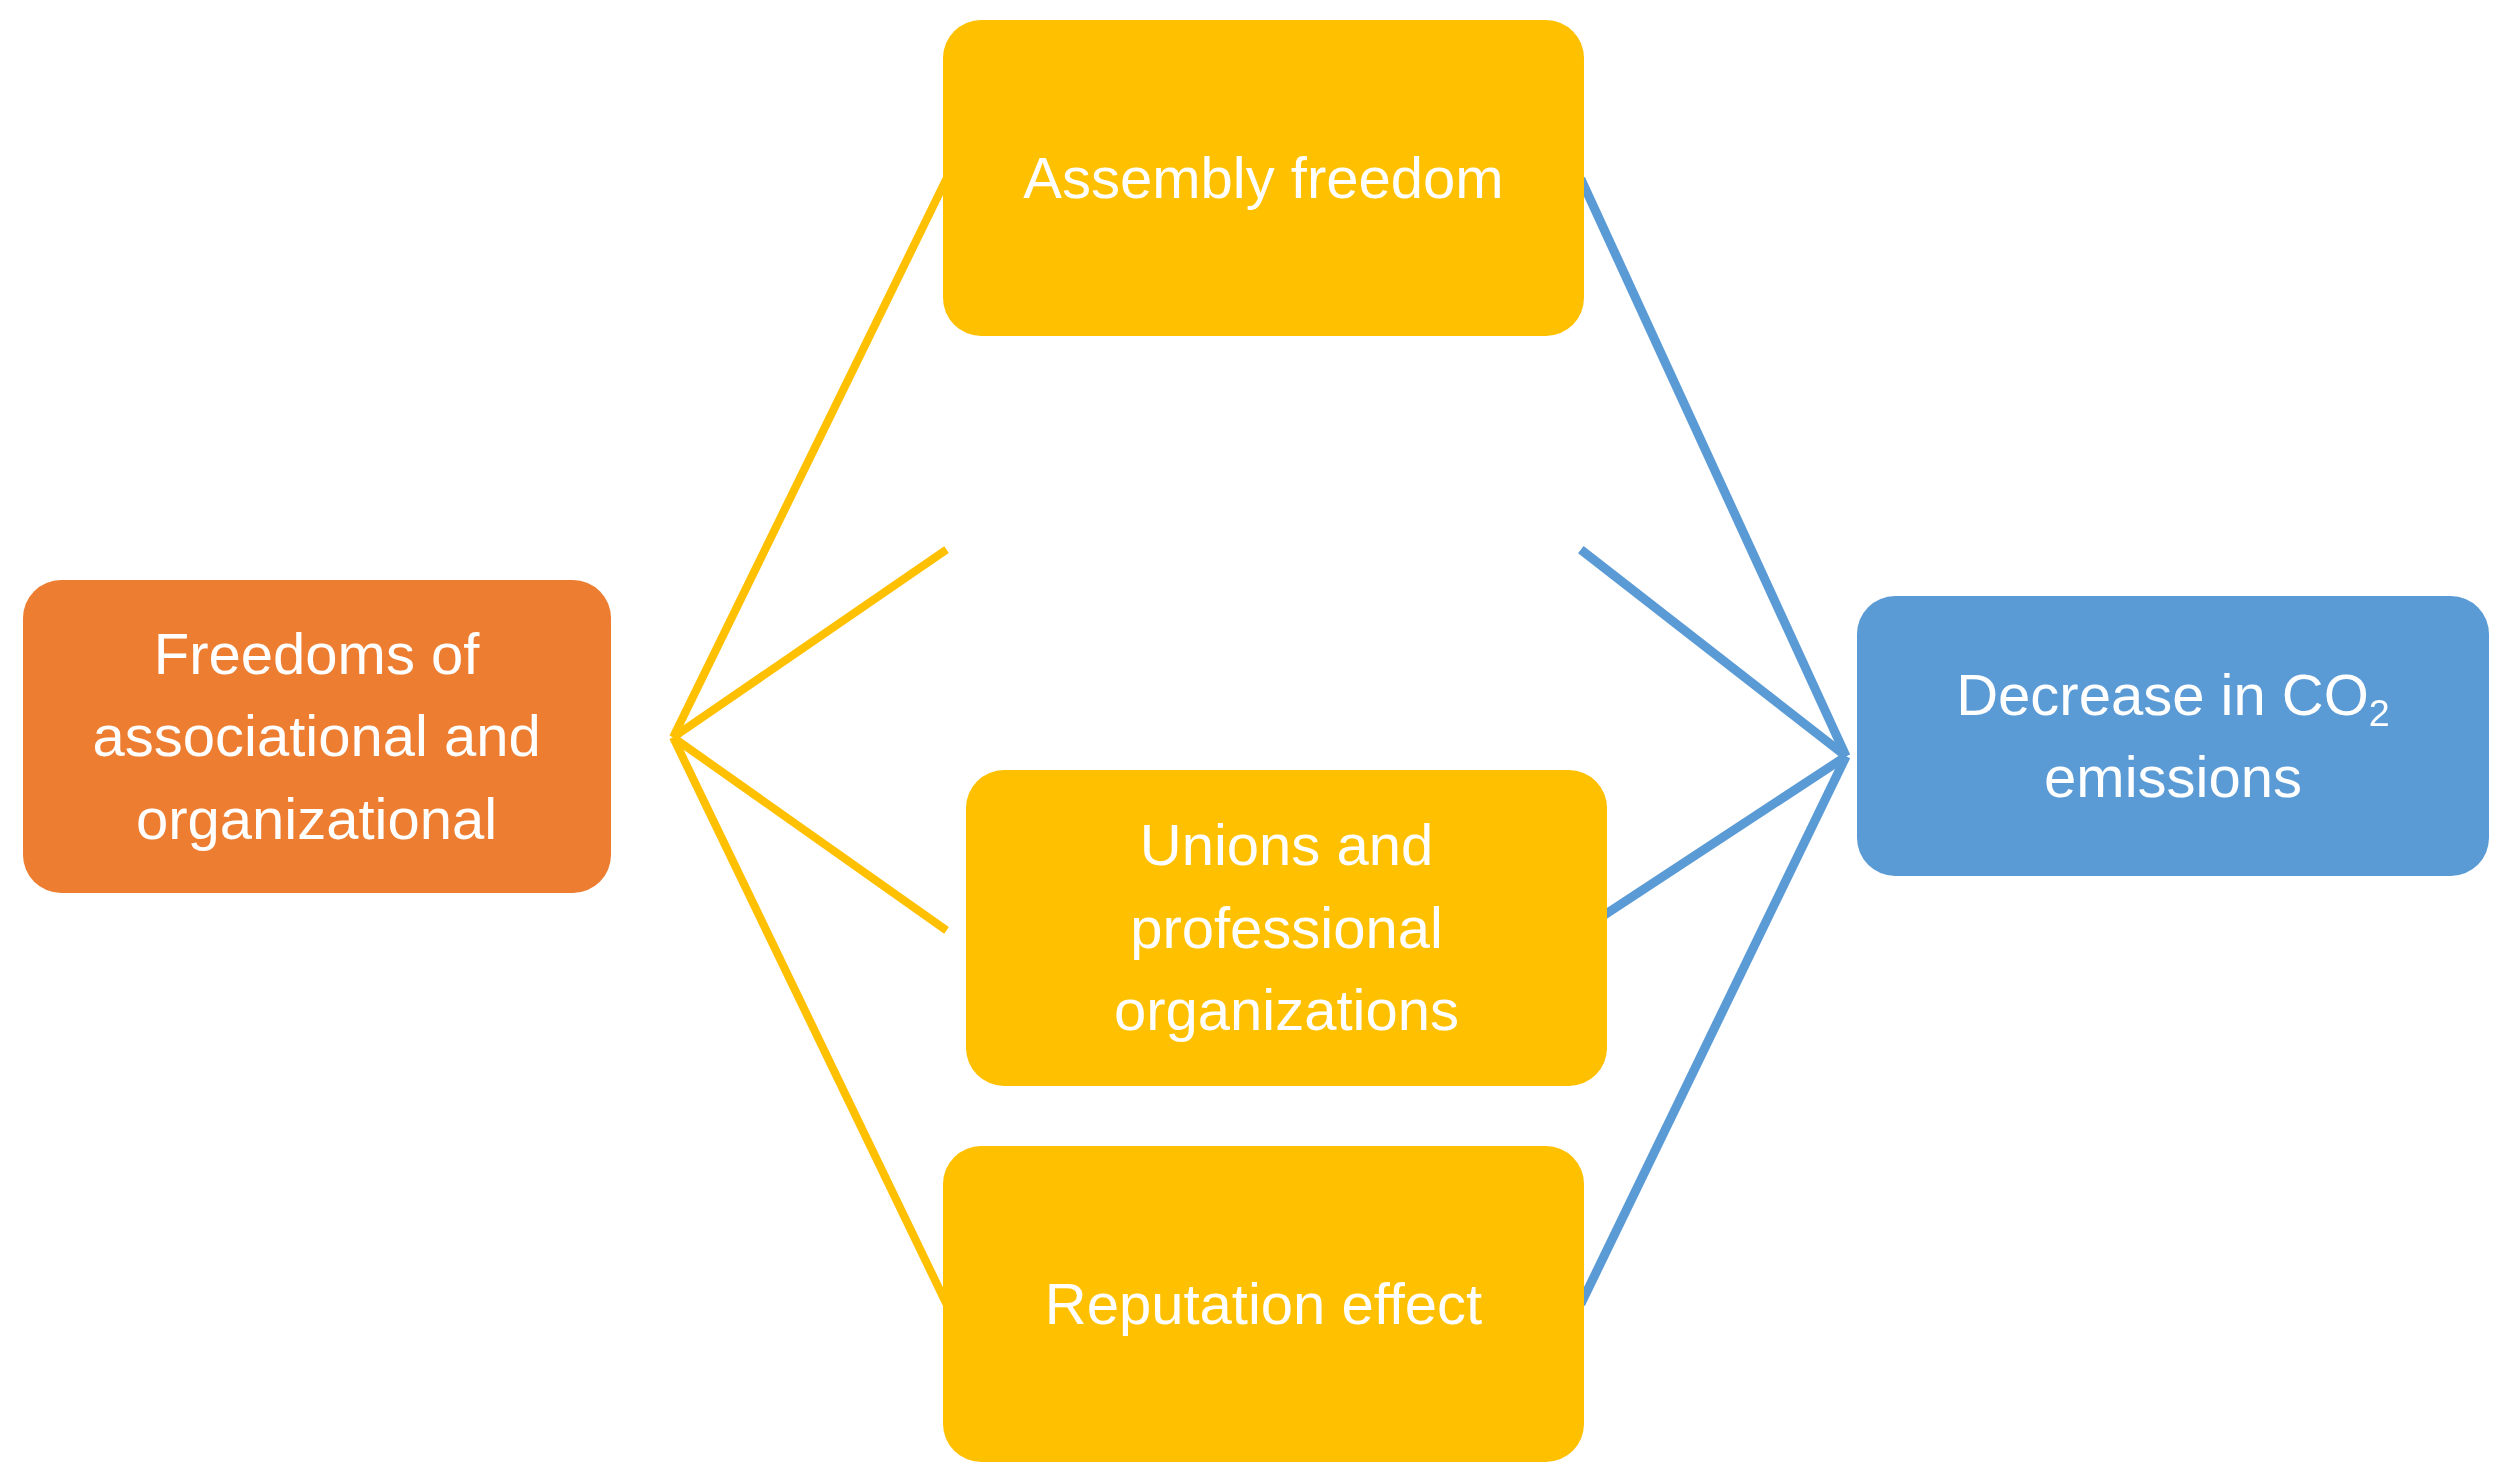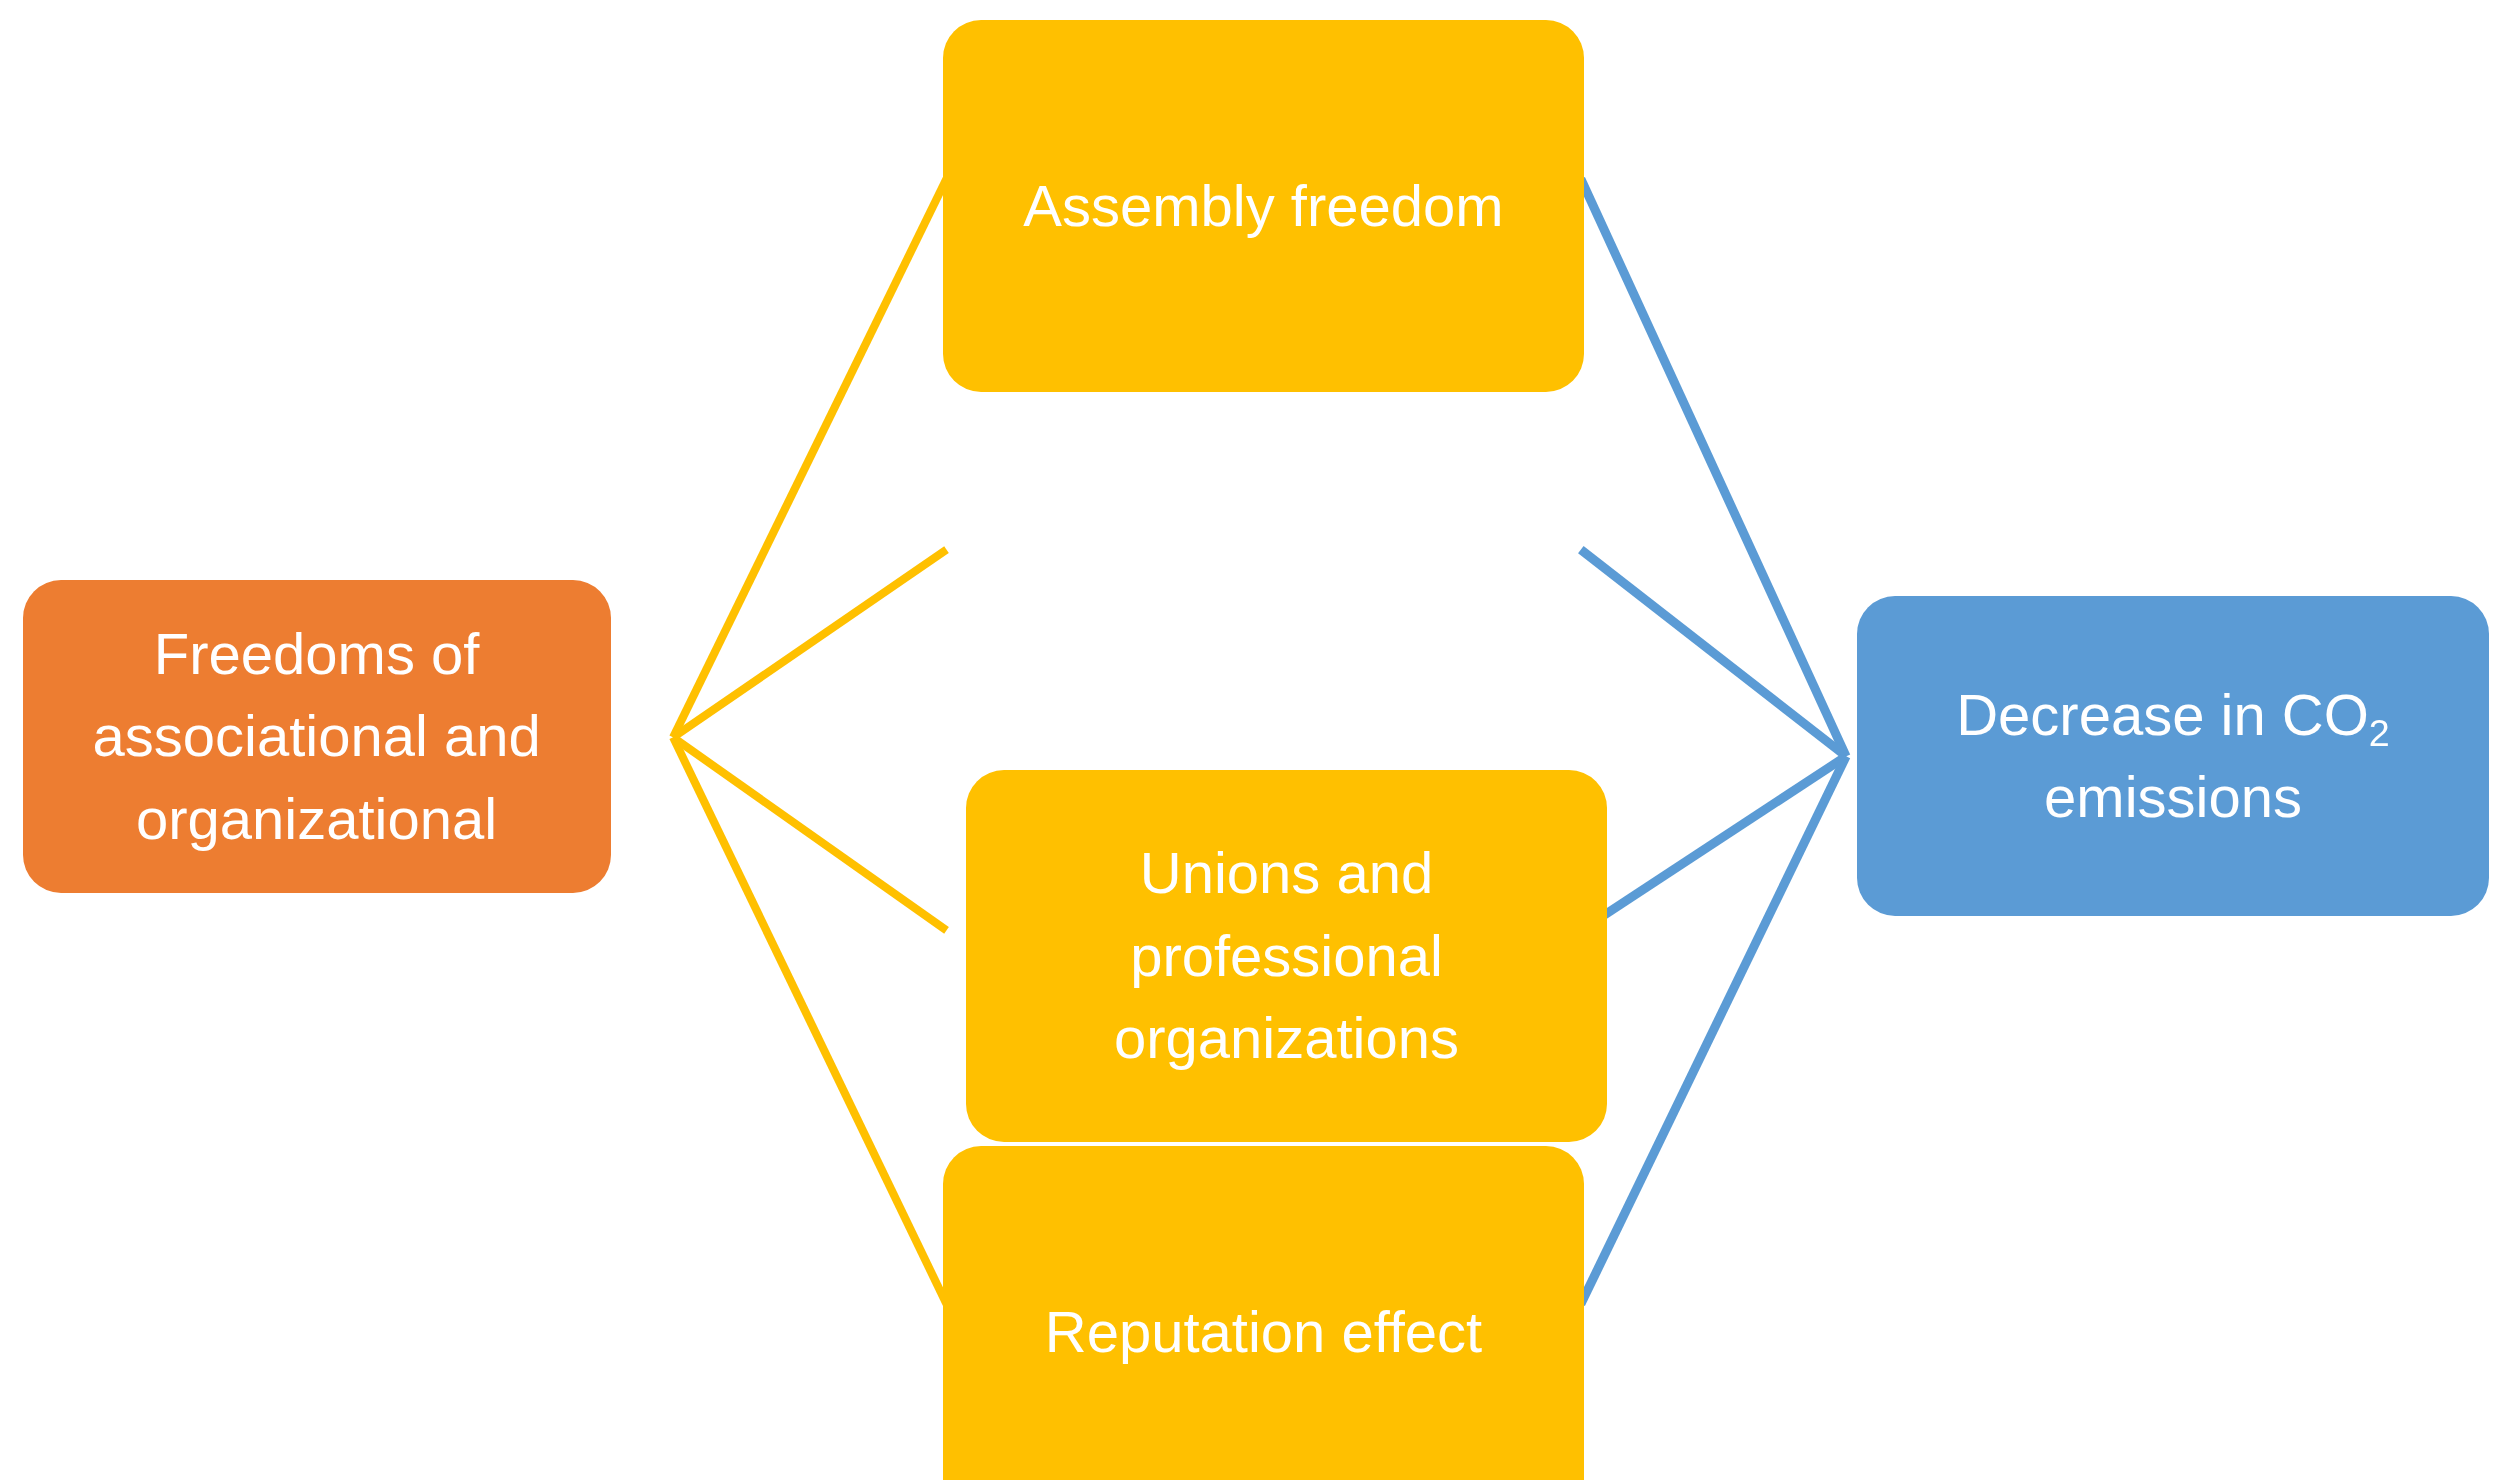--- a/index.html
+++ b/index.html
@@ -35,30 +35,30 @@
     padding: 0 27px;
     box-sizing: border-box;
   }
   .node-source {
     left: 22.6px; top: 580px;
     width: 588px; height: 313px;
     background: #ED7D31;
   }
   .node-mediator {
     left: 943px;
-    width: 641px; height: 372px;
+    width: 641px; height: 316px;
     background: #FFC000;
   }
   .node-mediator.m0 { top: 20px; }
   .node-mediator.m1 { top: 392px; }
   .node-mediator.m2 { top: 770px; margin-left: 23px; }
   .node-mediator.m3 { top: 1146px; }
   .node-outcome {
     left: 1857px; top: 596px;
-    width: 632px; height: 320px;
+    width: 632px; height: 280px;
     background: #5B9BD5;
   }
   .node-outcome sub {
     font-size: 0.65em;
     vertical-align: -0.28em;
     line-height: 0;
   }
 </style>
 </head>
 <body>

